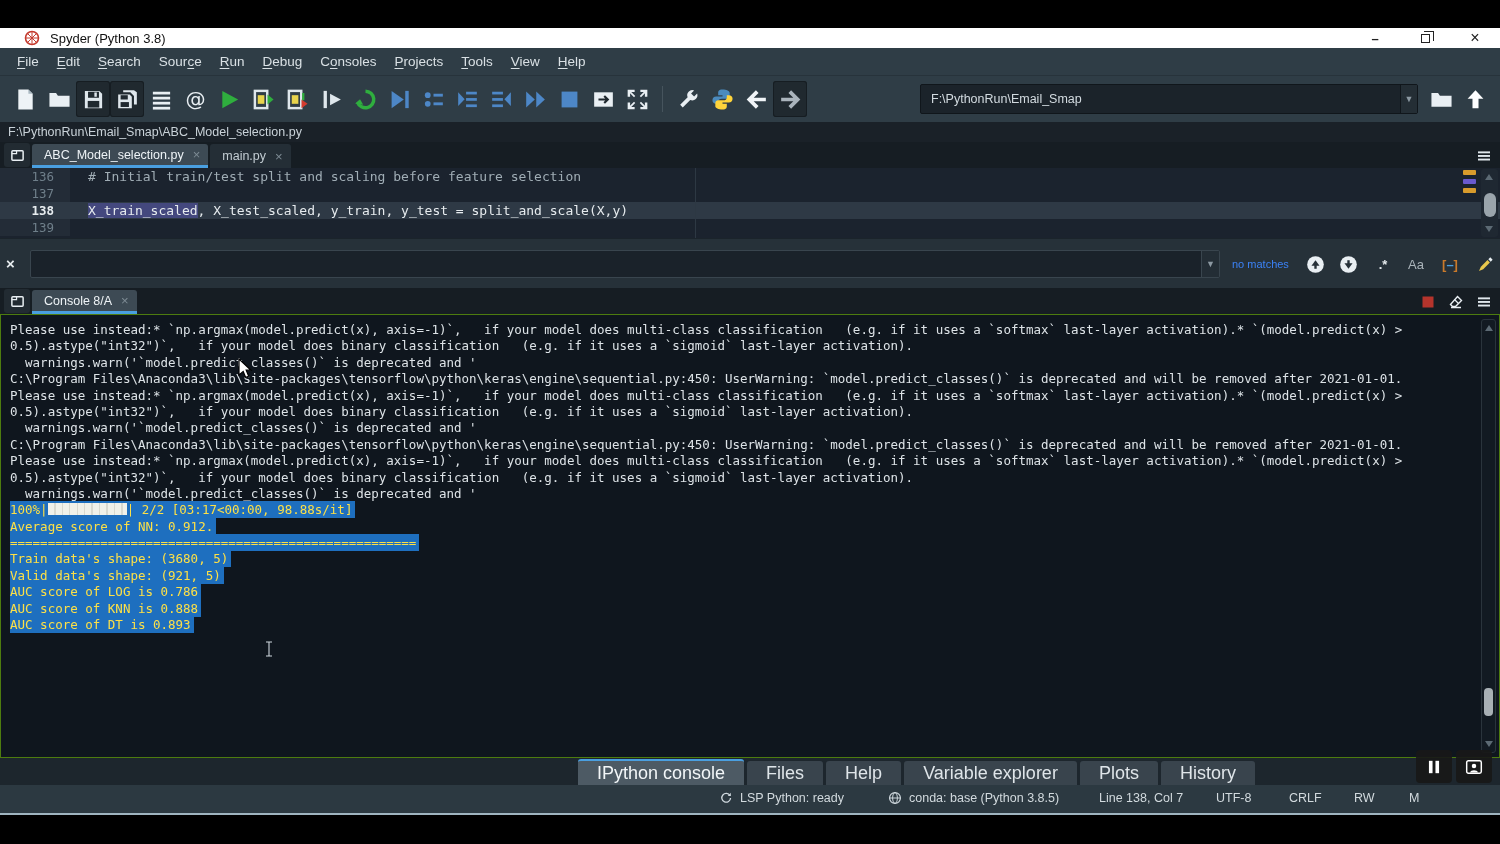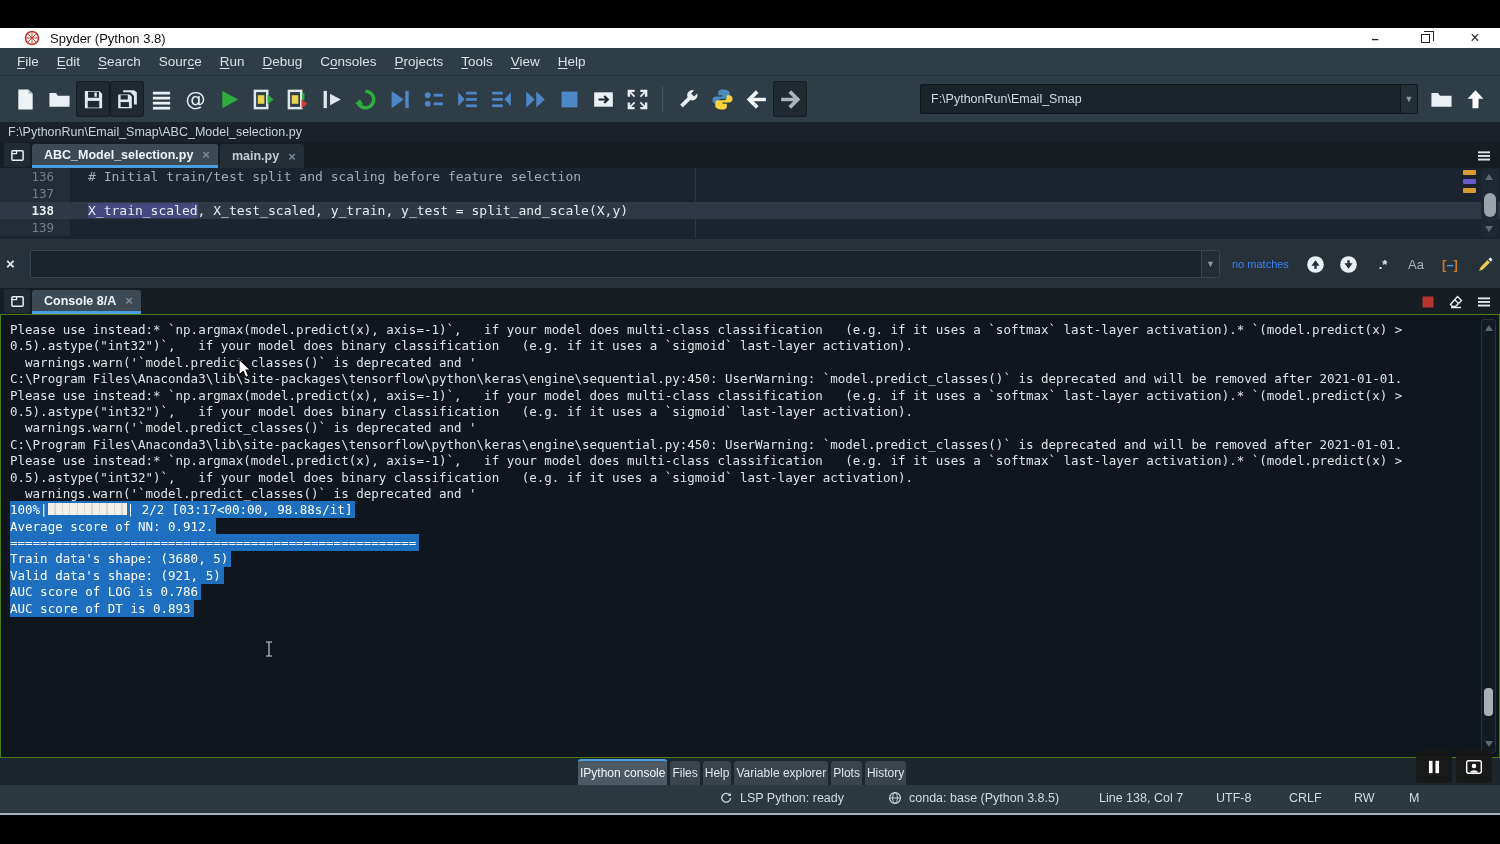--- a/index.html
+++ b/index.html
@@ -34,21 +34,21 @@
   .wd-combo .wd-text { color:#d3dbe0; font-size:12.5px; padding-left:10px; flex:1; }
   .wd-combo .wd-drop { width:17px; height:100%; border-left:1px solid #10161b; background:#242e35; display:flex; align-items:center; justify-content:center; color:#8c99a2; font-size:9px; }
 
   
   .breadcrumb { height:20px; background:#1a2128; color:#c9d2d8; font-size:12.5px; display:flex; align-items:center; padding-left:8px; }
 
   
   .tabbar { height:26px; background:#161d23; display:flex; align-items:flex-end; }
   .tab-corner { width:26px; height:24px; margin:0 2px 1px 4px; display:flex; align-items:center; justify-content:center; background:#222b32; border-radius:3px; }
   .tab-corner svg { width:15px; height:15px; }
-  .tab { height:24px; display:flex; align-items:center; padding:0 8px 0 12px; margin-right:2px; font-size:12.5px; color:#c2ccd2; background:#242e36; border-radius:3px 3px 0 0;font-weight:bold; }
+  .tab { height:24px; display:flex; align-items:center; padding:0 8px 0 12px; margin-right:2px; font-size:12.5px; color:#c2ccd2; background:#242e36; border-radius:3px 3px 0 0; }
   .tab.active { background:#3d4a54; color:#eef3f6; border-bottom:3px solid #4a9fe0; }
   .tab .close-x { margin-left:9px; color:#7e8c95; font-size:13px; }
   .tabbar-right { margin-left:auto; display:flex; align-items:center; padding-right:8px; gap:12px; }
   .tabbar-right svg { width:16px; height:16px; }
 
   
   .editor { height:70px; background:#1b232e; position:relative; overflow:hidden; font-family:"DejaVu Sans Mono", monospace; }
   .ed-row { height:17px; line-height:17px; display:flex; font-size:13px; position:relative; }
   .ed-row.current { background:#2e3945; }
   .ed-gutter { width:70px; flex:none; text-align:right; padding-right:16px; color:#6f7f8a; background:#232c37; font-size:12.5px; }
@@ -77,31 +77,31 @@
   .fb-regex { color:#e6ebee; font-size:13px; font-weight:bold; }
   .fb-case { color:#aab4ba; font-size:13px; }
   .fb-word { font-size:13px; font-weight:bold; color:#c97a2b; }
   .fb-word b { color:#4a9fe0; }
 
   
   .ctabs { height:26px; }
   .console { height:444px; background:#0f161e; border:1px solid #4d7c0f; position:relative; overflow:hidden;
     font-family:"DejaVu Sans Mono", monospace; padding:7px 0 0 9px; }
   .cline { height:16.4px; line-height:16.4px; font-size:12.5px; color:#dde3e7; white-space:pre; }
-  .cline .seltext { background:#1e6fbf; color:#ffffff; padding:1px 3px 1px 0; }
+  .cline .seltext { background:#1e6fbf; color:#fde047; padding:1px 3px 1px 0; }
   .pbar { display:inline-block; width:79px; height:12px; vertical-align:-1px;
     background:repeating-linear-gradient(90deg,#f1f1e9 0 6px,#d9d9cf 6px 7.5px); }
   .con-scroll { position:absolute; right:3px; top:4px; bottom:4px; width:15px; border:1px solid #2a343c; border-radius:3px; background:#121a22; }
   .con-scroll .thumb { position:absolute; top:368px; left:2px; width:9px; height:28px; background:#a8b0b5; border-radius:4px; }
   .ibeam-cursor { position:absolute; left:263px; top:326px; width:10px; height:16px; }
 
   
   .dockbar { height:27px; background:#1d262d; position:relative; }
   .dock-tabs { position:absolute; left:578px; bottom:0; display:flex; align-items:flex-end; }
-  .dock-tab { height:24px; display:flex; align-items:center; padding:0 2px; margin-right:3px; font-size:12px; color:#dfe5e9; background:#39444d; border-radius:3px 3px 0 0; }
+  .dock-tab { height:24px; display:flex; align-items:center; padding:0 19px; margin-right:3px; font-size:18px; color:#dfe5e9; background:#39444d; border-radius:3px 3px 0 0; }
   .dock-tab.active { background:#4d5a64; color:#f2f6f8; border-top:2px solid #4a9fe0; height:26px; }
 
   
   .statusbar { height:28px; background:#2c3941; position:relative; color:#d2dade; font-size:12.5px; }
   .sb-item { position:absolute; top:6px; display:flex; align-items:center; gap:7px; }
   .sb-item svg { width:14px; height:14px; }
   .bottom-edge { height:2px; background:#9fb4bf; }
 
   
   .rec-overlay { position:absolute; right:8px; top:750px; display:flex; gap:4px; z-index:50; }
@@ -466,20 +466,21 @@
         <div class="cline"><span class="">C:\Program Files\Anaconda3\lib\site-packages\tensorflow\python\keras\engine\sequential.py:450: UserWarning: `model.predict_classes()` is deprecated and will be removed after 2021-01-01.</span></div>
         <div class="cline"><span class="">Please use instead:* `np.argmax(model.predict(x), axis=-1)`,   if your model does multi-class classification   (e.g. if it uses a `softmax` last-layer activation).* `(model.predict(x) &gt;</span></div>
         <div class="cline"><span class="">0.5).astype("int32")`,   if your model does binary classification   (e.g. if it uses a `sigmoid` last-layer activation).</span></div>
         <div class="cline"><span class="">  warnings.warn('`model.predict_classes()` is deprecated and '</span></div>
         <div class="cline"><span class="seltext"><span>100%|</span><span class="pbar"></span><span>| 2/2 [03:17&lt;00:00, 98.88s/it]</span></span></div>
         <div class="cline"><span class="seltext">Average score of NN: 0.912.</span></div>
         <div class="cline"><span class="seltext">======================================================</span></div>
         <div class="cline"><span class="seltext">Train data's shape: (3680, 5)</span></div>
         <div class="cline"><span class="seltext">Valid data's shape: (921, 5)</span></div>
         <div class="cline"><span class="seltext">AUC score of LOG is 0.786</span></div>
+        <div class="cline"><span class="seltext">AUC score of KNN is 0.888</span></div>
         <div class="cline"><span class="seltext">AUC score of DT is 0.893</span></div>
         <div class="con-scroll">
         <span class="arr up" style="left:3px"></span>
           <span class="thumb"></span>
           <span class="arr dn" style="left:3px"></span>
       </div>
     </div>
 
     <div class="dockbar">
       <div class="dock-tabs" id="docktabs">

